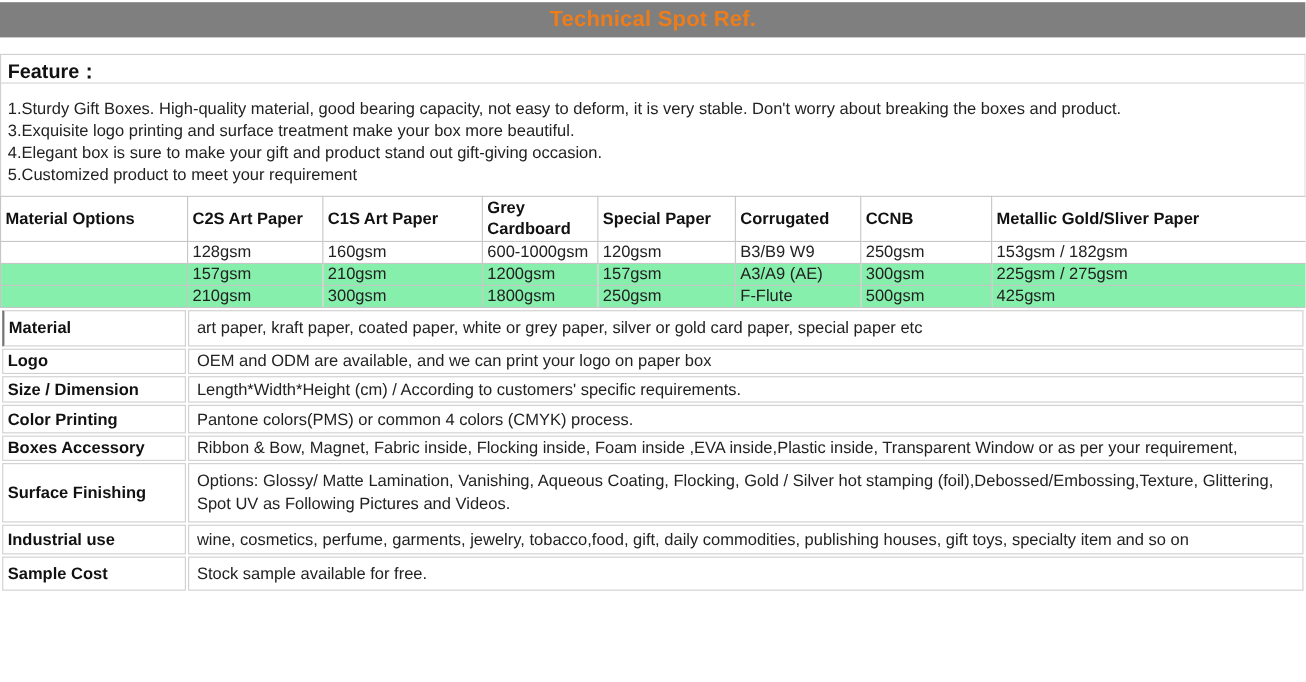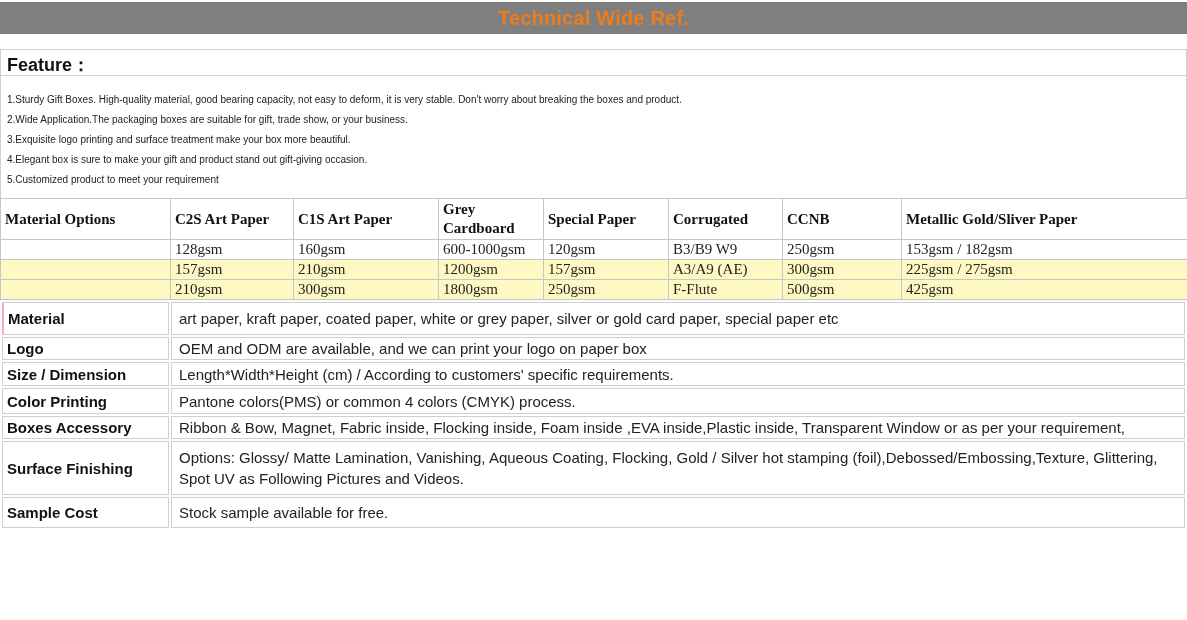--- a/index.html
+++ b/index.html
@@ -15,75 +15,74 @@
   .title-bar .title-text {
     color:#ED7D1B; font-weight:bold; font-size:20px; letter-spacing:.2px;
   }
 
   
   .feature-box { margin-top:15px; border:1px solid #d0d0d0; border-bottom:none; }
   .feature-heading {
     font-weight:bold; font-size:18px; color:#111;
     padding:3px 6px 4px 6px; border-bottom:1px solid #d4d4d4; height:26px;
   }
-  .feature-list { padding:14px 6px 8px 6px; font-size:10px; line-height:20px; color:#222; }
+  .feature-list { padding:14px 6px 8px 6px; font-size:15px; line-height:20px; color:#222; }
   .feature-line { white-space:nowrap; }
 
   
   table.spec-table {
     width:1187px; border-collapse:collapse; table-layout:fixed;
-    font-size:15px; color:#222;font-family:Liberation Serif, serif;
+    font-size:15px; color:#222;
   }
   table.spec-table th, table.spec-table td {
     border:1px solid #c6c6c6; padding:1px 4px; vertical-align:middle;
     overflow:hidden; white-space:nowrap;
   }
   table.spec-table thead th {
     font-weight:bold; text-align:left; height:41px; color:#111;
     white-space:normal; line-height:19px; background:#fff;
   }
   table.spec-table tbody td { height:20px; }
-  table.spec-table tbody tr.striped td { background:#fef9c3; }
+  table.spec-table tbody tr.striped td { background:#86efac; }
 
   
   table.detail-table {
     width:1187px; border-collapse:separate; border-spacing:2px;
     font-size:15px; color:#222; margin-top:0;
   }
   table.detail-table td {
     border:1px solid #cfcfcf; vertical-align:middle; background:#fff;
   }
   td.detail-label { width:167px; font-weight:bold; color:#111; padding:2px 4px; }
   td.detail-value { padding:2px 7px; }
   tr.dr-0 td { height:33px; }
-  tr.dr-0 td.detail-label { border-left:2px solid #f9a8d4; }
+  tr.dr-0 td.detail-label { border-left:2px solid #737373; }
   tr.dr-1 td { height:19px;margin-left:25px; }
   tr.dr-2 td { height:24px; }
   tr.dr-3 td { height:26px; }
   tr.dr-4 td { height:21px; }
   tr.dr-5 td { height:31px; }
   tr.dr-6 td { height:54px; }
   tr.dr-6 td.detail-value { line-height:21px; }
   tr.dr-7 td { height:27px; }
   tr.dr-8 td { height:31px; }
 </style>
 </head>
 <body>
 
 <div class="page">
 
   <div class="title-bar">
-    <span class="title-text">Technical Wide Ref.</span>
+    <span class="title-text">Technical Spot Ref.</span>
   </div>
 
   <div class="feature-box">
     <div class="feature-heading">Feature：</div>
     <div class="feature-list">
       <div class="feature-line">1.Sturdy Gift Boxes. High-quality material, good bearing capacity, not easy to deform, it is very stable. Don't worry about breaking the boxes and product.</div>
-      <div class="feature-line">2.Wide Application.The packaging boxes are suitable for gift, trade show, or your business.</div>
       <div class="feature-line">3.Exquisite logo printing and surface treatment make your box more beautiful.</div>
       <div class="feature-line">4.Elegant box is sure to make your gift and product stand out gift-giving occasion.</div>
       <div class="feature-line">5.Customized product to meet your requirement</div>
     </div>
   </div>
 
   <table class="spec-table">
     <colgroup>
       <col style="width:170px">
         <col style="width:123px">
@@ -159,20 +158,24 @@
         <td class="detail-value">Pantone colors(PMS) or common 4 colors (CMYK) process.</td>
       </tr>
       <tr class="dr-4">
         <td class="detail-label">Boxes Accessory</td>
         <td class="detail-value">Ribbon &amp; Bow, Magnet, Fabric inside, Flocking inside, Foam inside ,EVA inside,Plastic inside, Transparent Window or as per your requirement,</td>
       </tr>
       <tr class="dr-6">
         <td class="detail-label">Surface Finishing</td>
         <td class="detail-value">Options: Glossy/ Matte Lamination, Vanishing, Aqueous Coating, Flocking, Gold / Silver hot stamping (foil),Debossed/Embossing,Texture, Glittering, Spot UV as Following Pictures and Videos.</td>
       </tr>
+      <tr class="dr-7">
+        <td class="detail-label">Industrial use</td>
+        <td class="detail-value">wine, cosmetics, perfume, garments, jewelry, tobacco,food, gift, daily commodities, publishing houses, gift toys, specialty item and so on</td>
+      </tr>
       <tr class="dr-8">
         <td class="detail-label">Sample Cost</td>
         <td class="detail-value">Stock sample available for free.</td>
       </tr>
     </tbody>
   </table>
 
 </div>
 
 </body></html>

